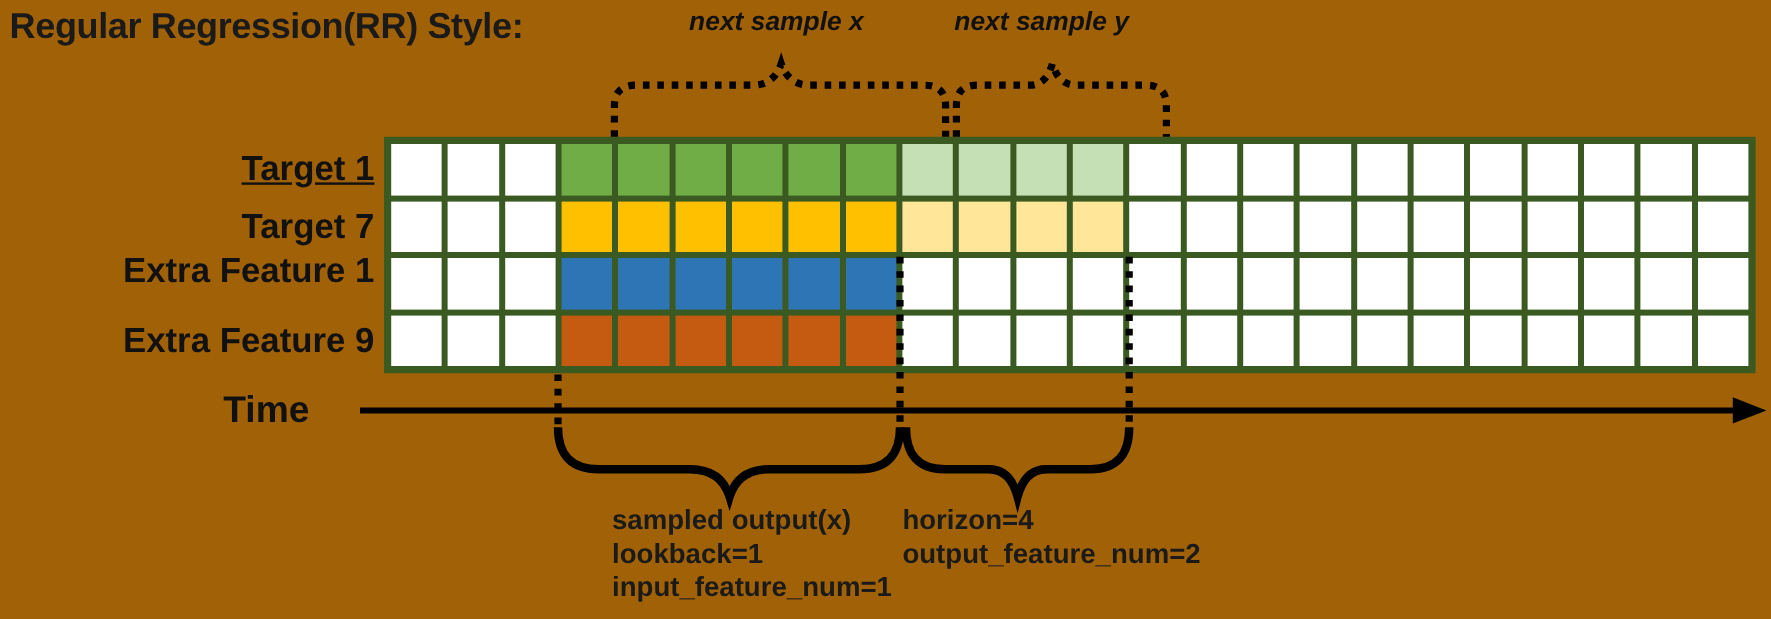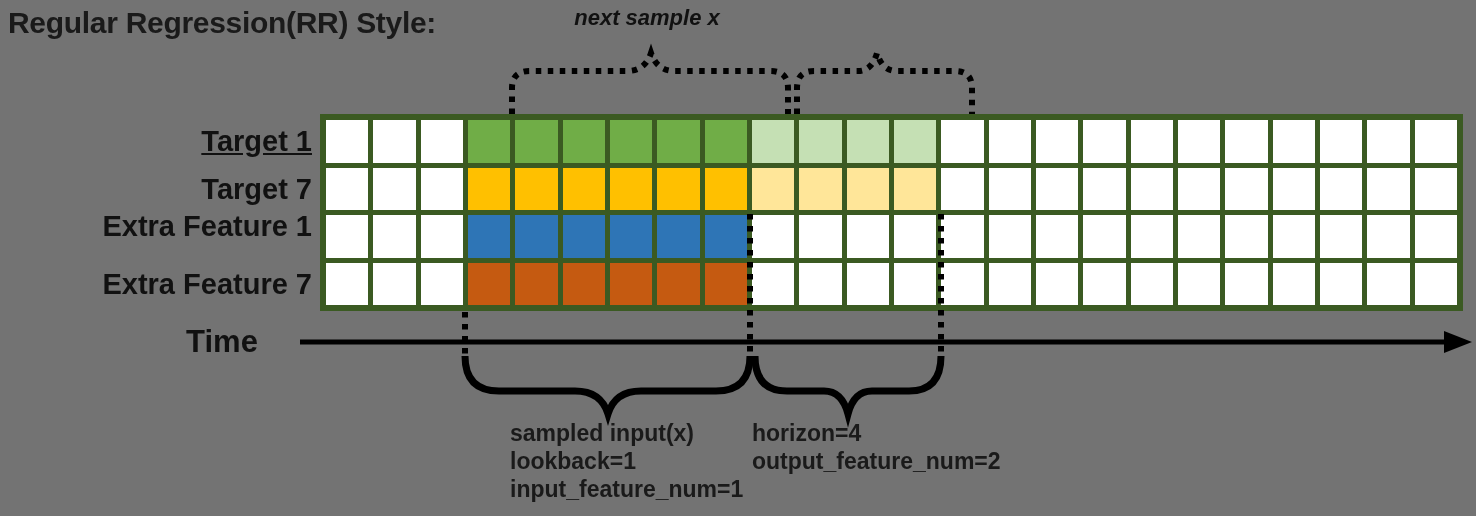--- a/index.html
+++ b/index.html
@@ -1,17 +1,17 @@
 <!DOCTYPE html>
 <html><head>
 <meta charset="utf-8">
 <style>
   html, body { margin: 0; padding: 0; background: #ffffff; }
   body { width: 1476px; height: 516px; font-family: "Liberation Sans", sans-serif; }
-  #canvas { position: relative; width: 1476px; height: 516px; overflow: hidden; background: #737373; }
+  #canvas { position: relative; width: 1476px; height: 516px; overflow: hidden; background: #a16207; }
 
   .title {
     position: absolute; left: 8px; top: 6px;
     font-size: 30px; font-weight: bold; color: #1a1a1a; letter-spacing: -0.3px;
   }
 
   .row-label {
     position: absolute; right: 1164px; width: 300px; height: 43px;
     text-align: right; font-size: 29px; font-weight: bold; color: #111;
     line-height: 43px; white-space: nowrap;
@@ -47,25 +47,26 @@
   #caption-output { left: 752px; }
 </style>
 </head>
 <body>
 
 <div id="canvas">
 
   <div class="title">Regular Regression(RR) Style:</div>
 
   <div class="annot" style="left:647px;">next sample x</div>
+  <div class="annot" style="left:868px;">next sample y</div>
 
   <div class="row-label" style="top:120px;text-decoration:underline;">Target 1</div>
   <div class="row-label" style="top:168px;">Target 7</div>
   <div class="row-label" style="top:205px;">Extra Feature 1</div>
-  <div class="row-label" style="top:263px;">Extra Feature 7</div>
+  <div class="row-label" style="top:263px;">Extra Feature 9</div>
 
   <div id="sample-grid" style="background: rgb(59, 90, 34); grid-template-columns: repeat(24, 1fr);">
       <div class="cell" style="background: rgb(255, 255, 255);"></div>
       <div class="cell" style="background: rgb(255, 255, 255);"></div>
       <div class="cell" style="background: rgb(255, 255, 255);"></div>
       <div class="cell" style="background: rgb(112, 173, 71);"></div>
       <div class="cell" style="background: rgb(112, 173, 71);"></div>
       <div class="cell" style="background: rgb(112, 173, 71);"></div>
       <div class="cell" style="background: rgb(112, 173, 71);"></div>
       <div class="cell" style="background: rgb(112, 173, 71);"></div>
@@ -171,21 +172,21 @@
     <path d="M 941 214 L 941 356" fill="none" stroke="#000" stroke-width="6" stroke-dasharray="5.5 6.5"></path>
 
     <line x1="300" y1="342" x2="1448" y2="342" stroke="#000" stroke-width="5"></line>
     <polygon points="1444,331 1444,353 1472,342" fill="#000"></polygon>
 
     <path d="M 465 356 Q 465 391 499 391 L 575 391 Q 601 391 608 414 Q 615 391 641 391 L 716 391 Q 750 391 750 356" fill="none" stroke="#000" stroke-width="7"></path>
     <path d="M 755 356 Q 755 391 787 391 L 824 391 Q 842 391 848 414 Q 854 391 872 391 L 909 391 Q 941 391 941 356" fill="none" stroke="#000" stroke-width="7"></path>
   </svg>
 
   <div id="caption-input" class="caption">
-    <div>sampled input(x)</div>
+    <div>sampled output(x)</div>
     <div>lookback=1</div>
     <div>input_feature_num=1</div>
   </div>
   <div id="caption-output" class="caption">
     <div>horizon=4</div>
     <div>output_feature_num=2</div>
   </div>
 
 </div>
 

